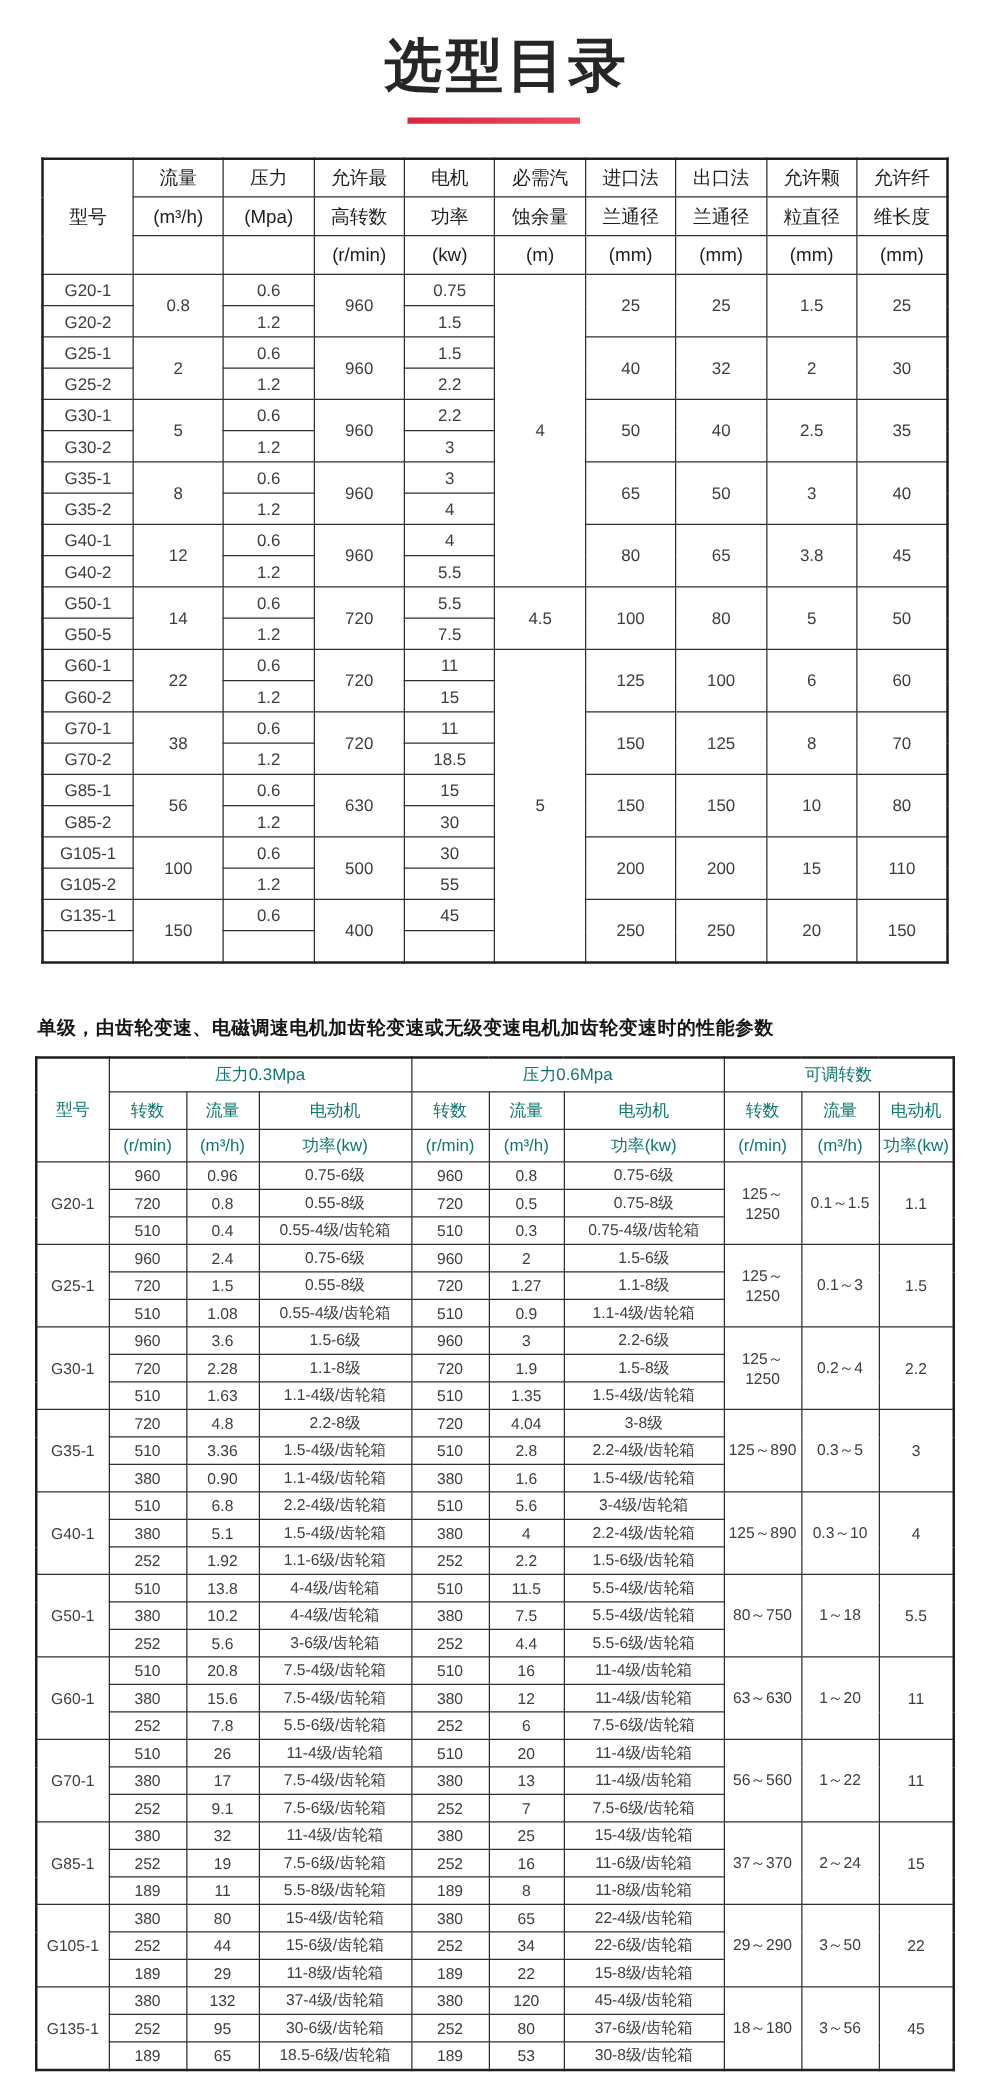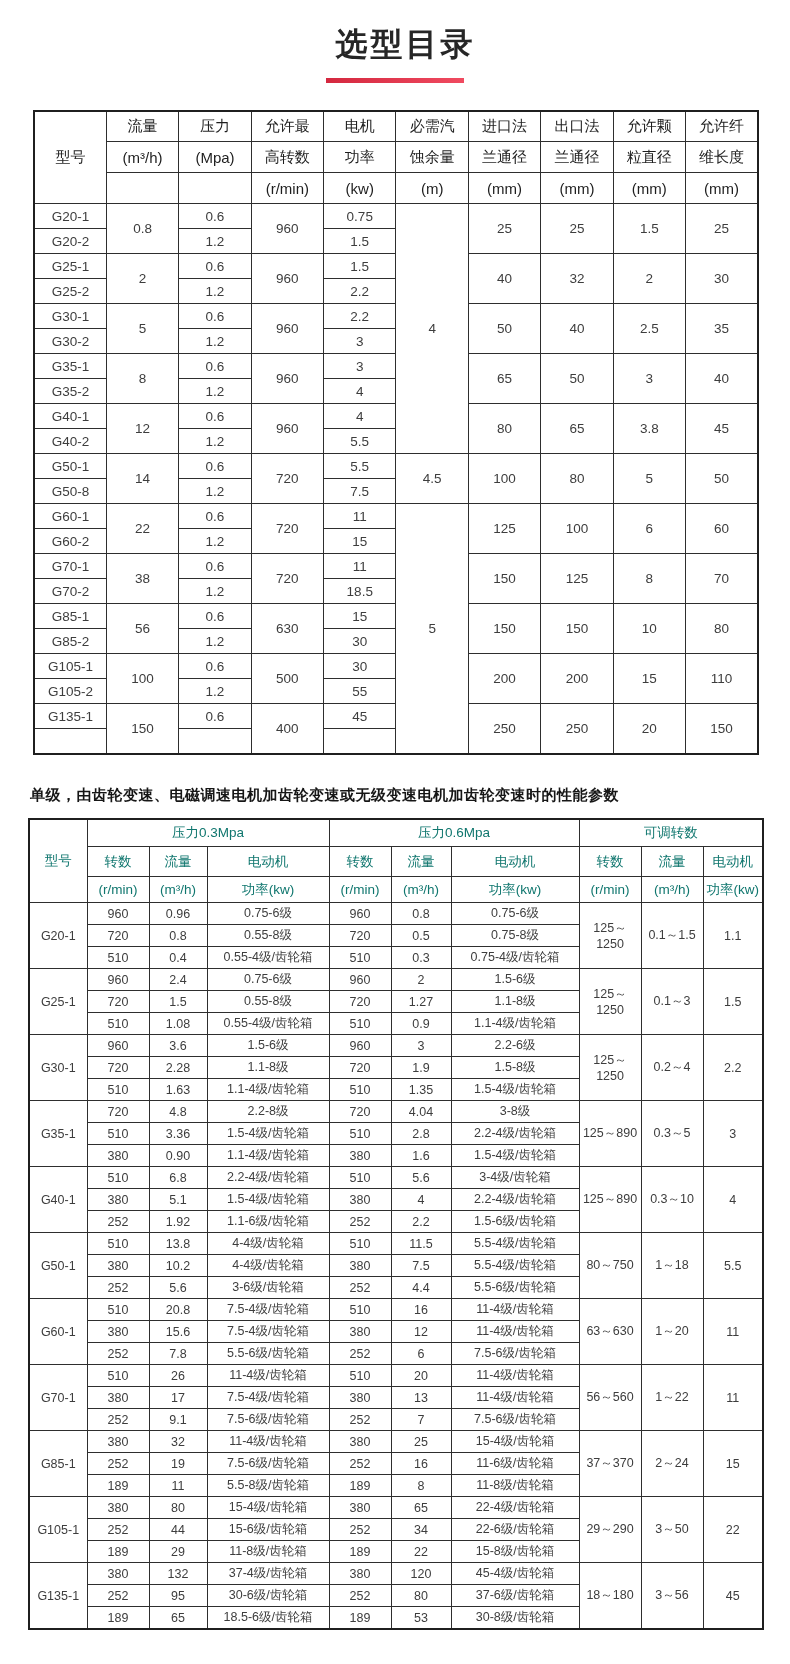--- a/index.html
+++ b/index.html
@@ -6,21 +6,21 @@
   html, body {
     margin: 0; padding: 0;
     width: 790px; min-height: 1664px;
     background: #ffffff;
     font-family: "Liberation Sans", "DejaVu Sans", sans-serif;
     color: #3a3a3a;
   }
   .title-wrap { padding-top: 26px; text-align: center; }
   .page-title {
     margin: 0;
-    font-size: 32px;
+    font-size: 46px;
     font-weight: 800;
     letter-spacing: 3px;
     color: #262626;
     line-height: 1.15;
     padding-left: 21px;
   }
   .title-rule {
     width: 138px; height: 5px;
     margin: 15px auto 0 auto;
     background: linear-gradient(90deg, #d4283f, #f04a60);
@@ -38,21 +38,21 @@
   .t1 {
     width: 726px;
     margin: 27px 0 0 33px;
     border: 2px solid #1f1f1f;
   }
   .t1 thead tr { height: 31px; }
   .t1 th { font-size: 15px; color: #1e1e1e; }
   .t1 tbody tr { height: 25px; }
   .t1 td { font-size: 13.5px; color: #3d3d3d; }
   .note {
-    margin: 31px 0 0 30px;
+    margin: 42px 0 0 30px;
     font-size: 15px;
     font-weight: 600;
     color: #161616;
     letter-spacing: 0.5px;
   }
   .t2 {
     width: 734px;
     margin: 13px 0 0 28px;
     border: 2px solid #1f1f1f;
   }
@@ -196,21 +196,21 @@
         <td>0.6</td>
         <td rowspan="2">720</td>
         <td>5.5</td>
         <td rowspan="2">4.5</td>
         <td rowspan="2">100</td>
         <td rowspan="2">80</td>
         <td rowspan="2">5</td>
         <td rowspan="2">50</td>
       </tr>
       <tr>
-        <td>G50-8</td>
+        <td>G50-5</td>
         <td>1.2</td>
         <td>7.5</td>
       </tr>
       <tr>
         <td>G60-1</td>
         <td rowspan="2">22</td>
         <td>0.6</td>
         <td rowspan="2">720</td>
         <td>11</td>
         <td rowspan="10">5</td>

